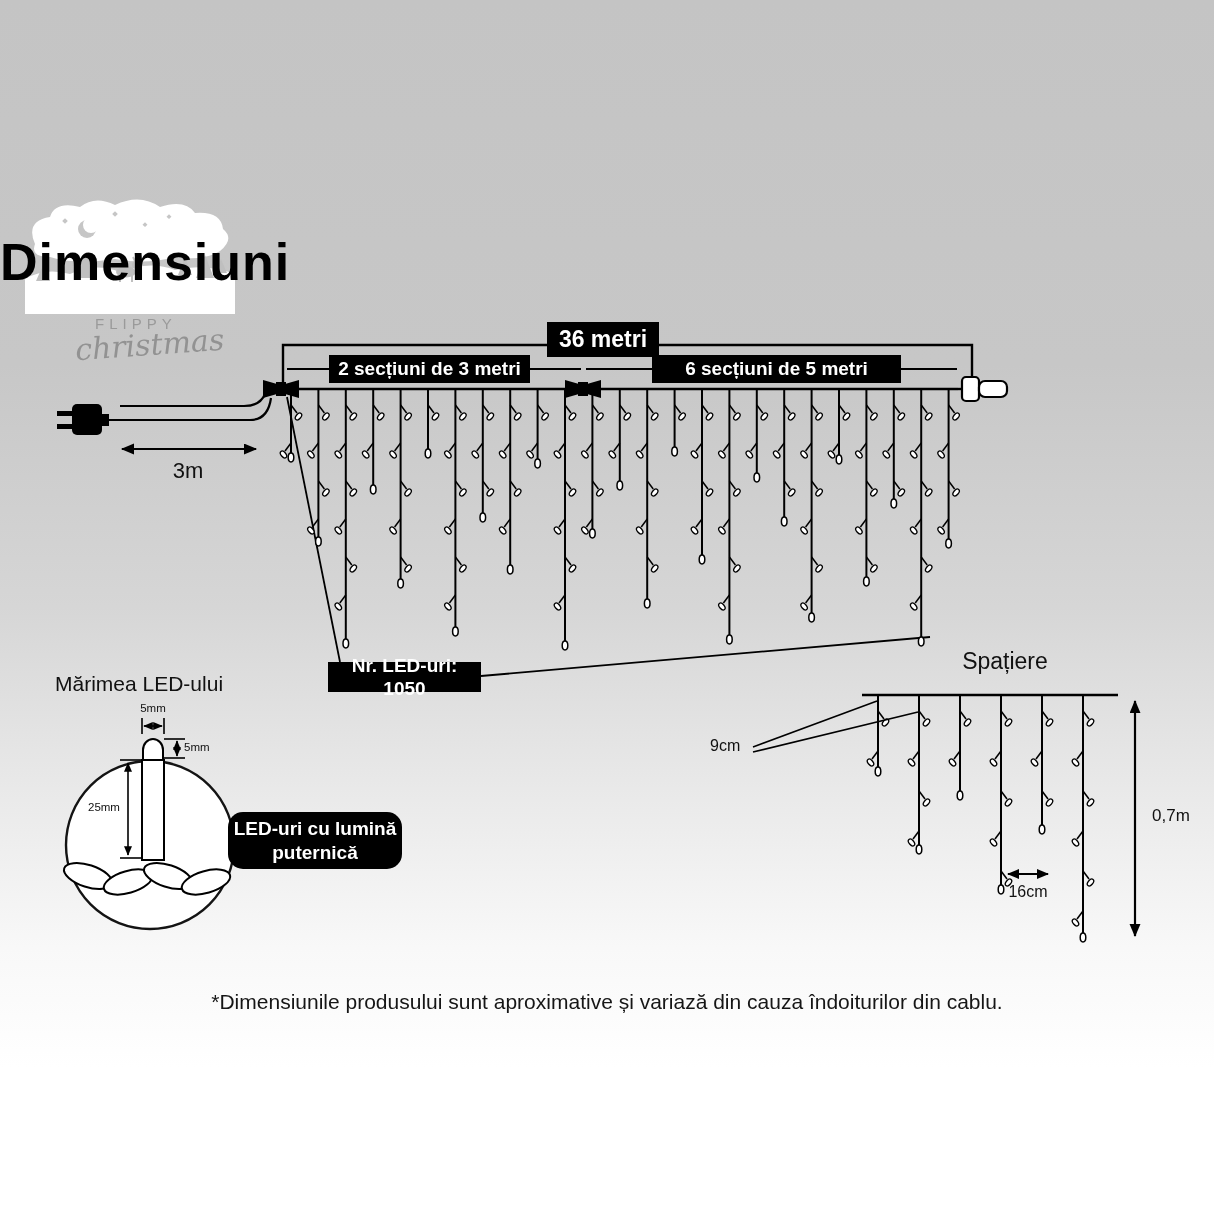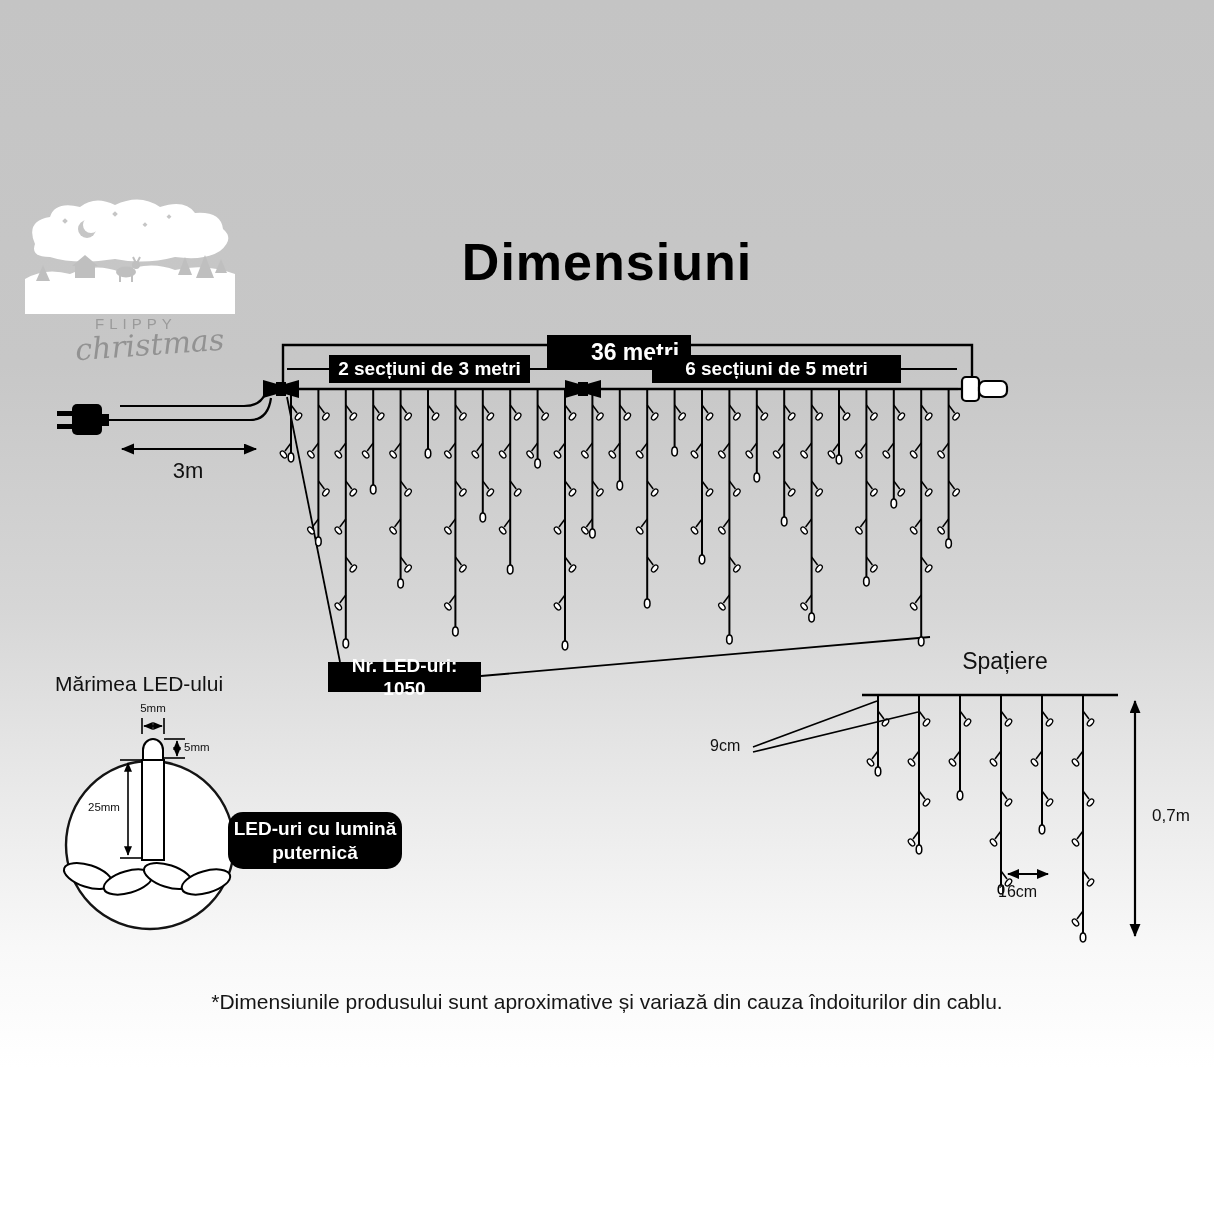--- a/index.html
+++ b/index.html
@@ -16,21 +16,21 @@
   }
   .abs{position:absolute;}
   .art{position:absolute;left:0;top:0;z-index:1;}
   .txt{z-index:3;color:#111;}
   .blackbox{
     z-index:3;background:#000;color:#fff;font-weight:700;
     display:flex;flex-direction:column;align-items:center;justify-content:center;
     text-align:center;line-height:1.22;
   }
   .title{
-    left:0;right:0;top:232px;text-align:center;
+    left:0;right:0;top:232px;text-align:left;
     font-size:52px;font-weight:700;letter-spacing:1px;color:#000;
   }
   .footer{
     left:0;right:0;top:966px;text-align:center;
     font-size:21px;color:#161616;margin-top:24px;
   }
   .logo{left:25px;top:199px;width:215px;height:175px;z-index:3;}
   .brand-top{
     position:absolute;left:70px;top:116px;
     font-size:15px;letter-spacing:5px;color:#9a9a9a;font-weight:500;
@@ -453,21 +453,21 @@
         <line x1="111" y1="64" x2="108" y2="58"></line>
         <line x1="112" y1="64" x2="115" y2="58"></line>
       </g>
     </svg>
     <div class="brand-top">FLIPPY</div>
     <div class="brand-script">christmas</div>
   </div>
 
   <div class="abs txt title">Dimensiuni</div>
 
-  <div class="abs blackbox" style="left:547px;top:335px;width:112px;height:35px;font-size:23px;padding-left:32px;">
+  <div class="abs blackbox" style="left:547px;top:322px;width:112px;height:35px;font-size:23px;">
     <span>36 metri</span>
   </div>
   <div class="abs blackbox" style="left:329px;top:355px;width:201px;height:28px;font-size:19px;">
     <span>2 secțiuni de 3 metri</span>
   </div>
   <div class="abs blackbox" style="left:652px;top:355px;width:249px;height:28px;font-size:19px;">
     <span>6 secțiuni de 5 metri</span>
   </div>
   <div class="abs blackbox" style="left:328px;top:662px;width:153px;height:30px;font-size:19px;">
     <span>Nr. LED-uri: 1050</span>
@@ -477,17 +477,17 @@
     <span>puternică</span>
   </div>
 
   <div class="abs txt" style="left:118px;top:458px;width:140px;text-align:center;font-size:22px;">3m</div>
   <div class="abs txt" style="left:55px;top:672px;font-size:21px;">Mărimea LED-ului</div>
   <div class="abs txt" style="left:127px;top:702px;width:52px;text-align:center;font-size:11.5px;">5mm</div>
   <div class="abs txt" style="left:184px;top:741px;font-size:11.5px;">5mm</div>
   <div class="abs txt" style="left:88px;top:801px;font-size:11.5px;text-align:right;">25mm</div>
   <div class="abs txt" style="left:950px;top:648px;width:110px;text-align:center;font-size:23px;">Spațiere</div>
   <div class="abs txt" style="left:710px;top:737px;font-size:16px;">9cm</div>
-  <div class="abs txt" style="left:998px;top:883px;width:60px;text-align:left;font-size:16px;">16cm</div>
+  <div class="abs txt" style="left:998px;top:883px;width:60px;text-align:center;font-size:16px;">16cm</div>
   <div class="abs txt" style="left:1152px;top:806px;font-size:17px;">0,7m</div>
 
   <div class="abs txt footer">*Dimensiunile produsului sunt aproximative și variază din cauza îndoiturilor din cablu.</div>
 </div>
 
 </body></html>

